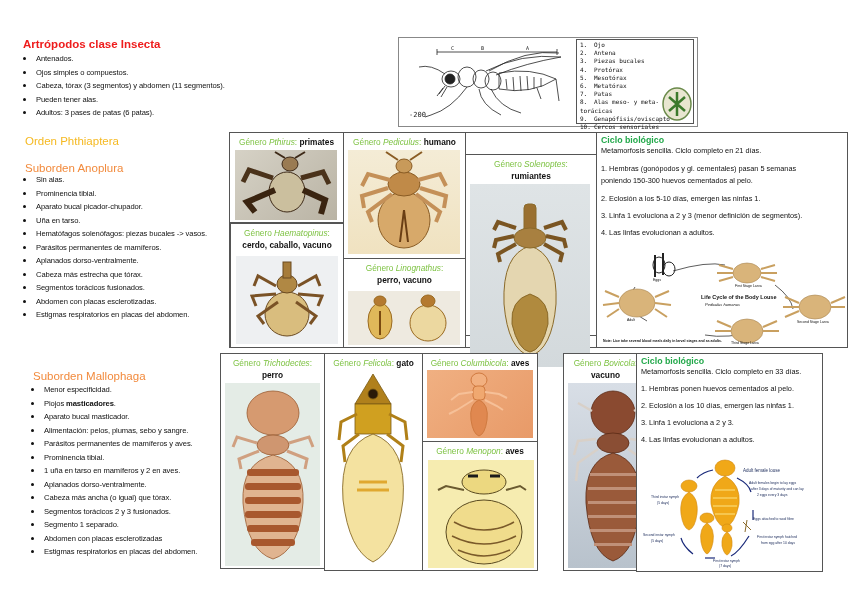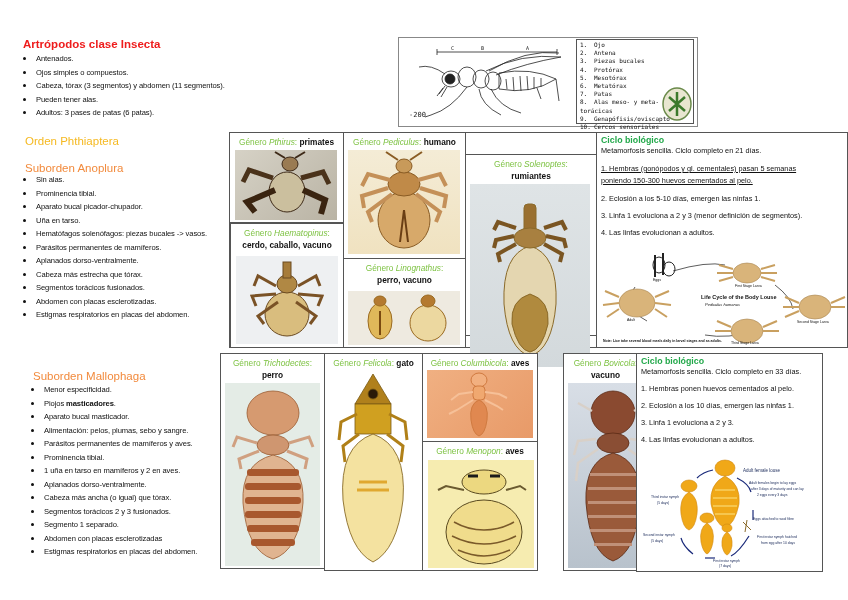--- a/index.html
+++ b/index.html
@@ -179,21 +179,21 @@
           <ellipse cx="60" cy="54" rx="16" ry="10" fill="#a88040"></ellipse>
           <path d="M46 44 L28 38 L24 46 M44 52 L26 56 L24 64 M46 60 L28 70 L30 78 M74 44 L92 38 L96 46 M76 52 L94 56 L96 64 M74 60 L92 70 L90 78" stroke="#7a5522" stroke-width="4" fill="none"></path>
         </g>
       </svg>
   </div>
 </div>
 
 <div class="box ciclo" style="left:596px;top:132px;width:252px;height:216px;padding:2px 4px;">
   <div class="ciclo-title">Ciclo biológico</div>
   <p>Metamorfosis sencilla. Ciclo completo en 21 días.</p>
-  <p class="step" style="width:210px;line-height:12px;text-decoration:underline;">1. Hembras (gonópodos y gl. cementales) pasan 5 semanas poniendo 150-300 huevos cementados al pelo.</p>
+  <p class="step" style="width:210px;line-height:12px;">1. Hembras (gonópodos y gl. cementales) pasan 5 semanas poniendo 150-300 huevos cementados al pelo.</p>
   <p class="step">2. Eclosión a los 5-10 días, emergen las ninfas 1.</p>
   <p class="step">3. Linfa 1 evoluciona a 2 y 3 (menor definición de segmentos).</p>
   <p class="step">4. Las linfas evolucionan a adultos.</p>
   <div class="abs" style="left:0;top:118px;width:249px;height:96px;">
     <svg width="249" height="96" viewBox="0 0 249 96">
       <g fill="none" stroke="#333" stroke-width="0.8">
         <path d="M76 20 Q110 10 128 14" marker-end="url(#ah)"></path>
         <path d="M178 34 Q194 46 196 58"></path>
         <path d="M160 80 Q130 88 108 84"></path>
         <path d="M50 70 Q24 56 38 36"></path>

